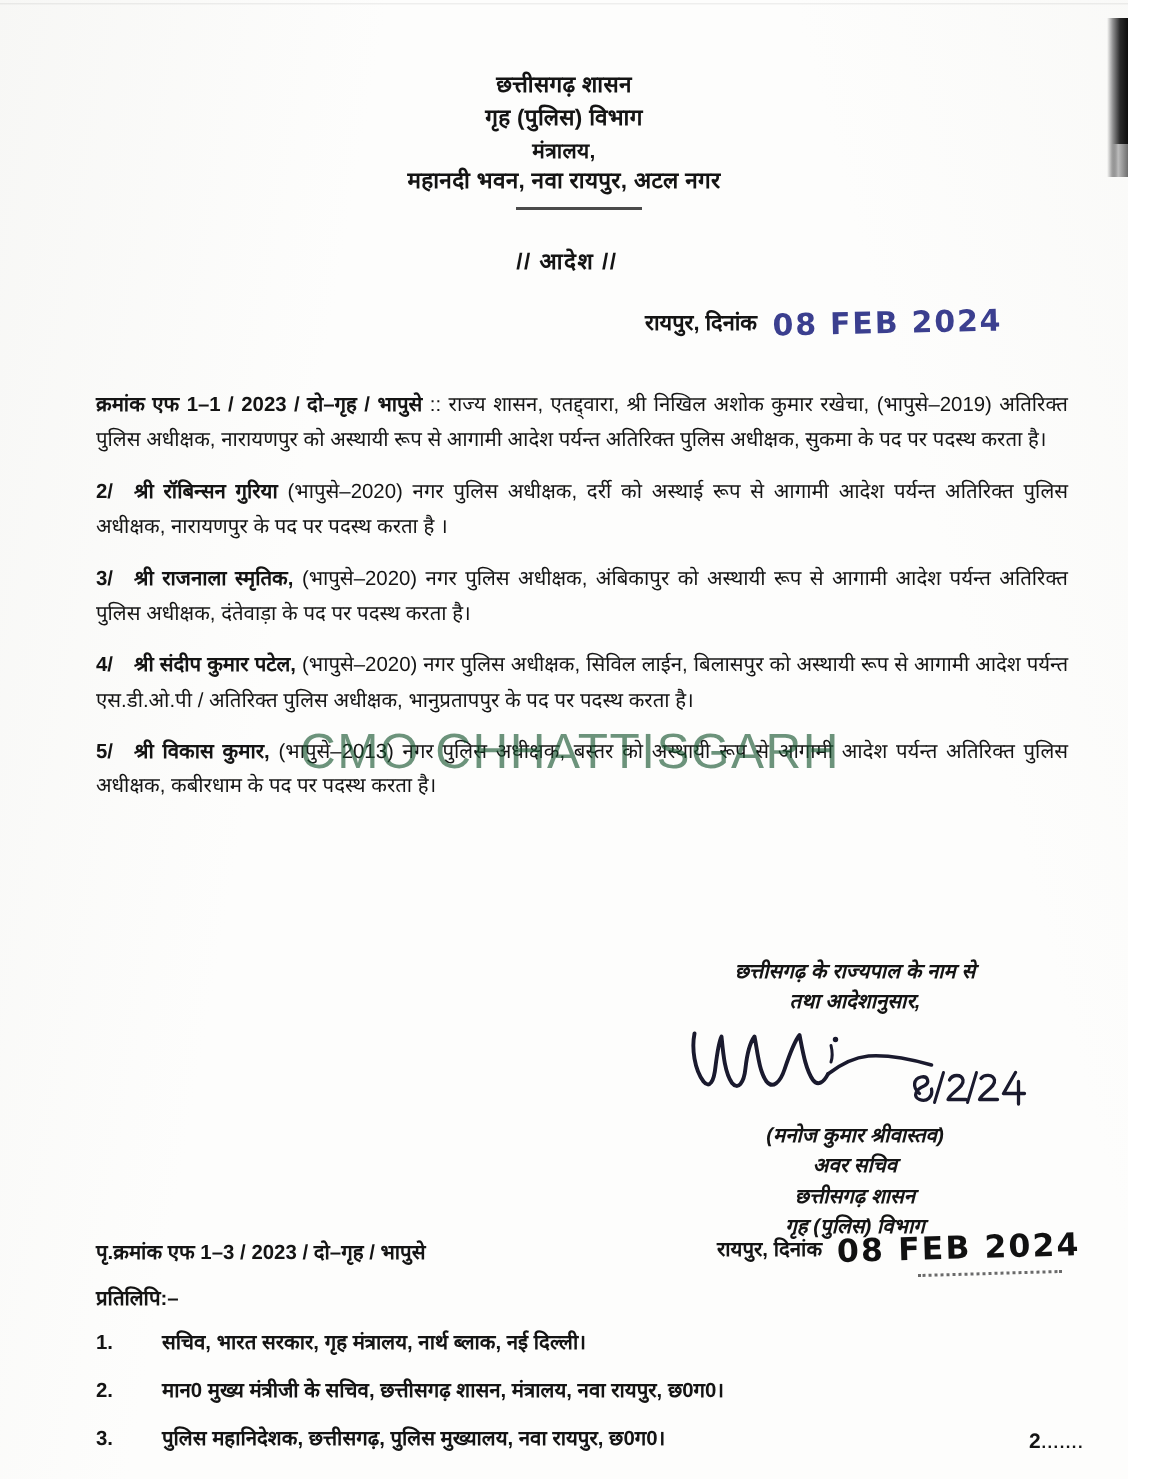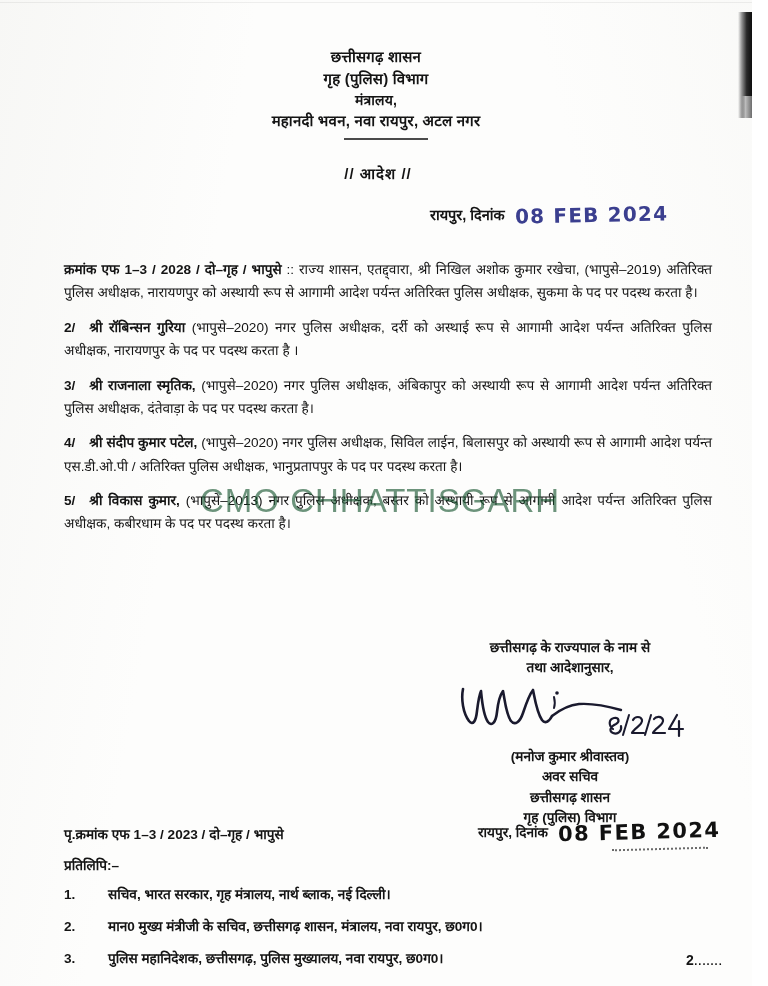--- a/index.html
+++ b/index.html
@@ -142,20 +142,21 @@
   
   #sigblock {
     position: absolute;
     top: 638px;
     left: 420px;
     width: 300px;
     text-align: center;
     font-size: 13.6px;
     line-height: 1.5;
     font-weight: 600;
+    font-style: italic;
   }
   #sigblock .l1, #sigblock .l2 { font-weight: 600; }
   #sig-svg {
     display: block;
     margin: 2px auto -4px auto;
   }
   #sigblock .name { font-weight: 700; margin-top: 12px; }
   #sigblock .post { font-weight: 600; }
 
   
@@ -252,21 +253,21 @@
 
   <div id="order-word">// आदेश //</div>
 
   <div id="place-date">
     <span>रायपुर, दिनांक</span><span class="stamp-blue">08 FEB 2024</span>
   </div>
 
   <div id="body">
 
     <div class="para">
-      <span class="lead">क्रमांक एफ  1–3 / 2028 / दो–गृह / भापुसे</span><span> ::  राज्य शासन, एतद्द्वारा, श्री निखिल अशोक कुमार रखेचा, (भापुसे–2019) अतिरिक्त पुलिस अधीक्षक, नारायणपुर को अस्थायी रूप से आगामी आदेश पर्यन्त अतिरिक्त पुलिस अधीक्षक, सुकमा के पद पर पदस्थ करता है।</span>
+      <span class="lead">क्रमांक एफ  1–1 / 2023 / दो–गृह / भापुसे</span><span> ::  राज्य शासन, एतद्द्वारा, श्री निखिल अशोक कुमार रखेचा, (भापुसे–2019) अतिरिक्त पुलिस अधीक्षक, नारायणपुर को अस्थायी रूप से आगामी आदेश पर्यन्त अतिरिक्त पुलिस अधीक्षक, सुकमा के पद पर पदस्थ करता है।</span>
     </div>
 
     <div class="para">
       <span class="num">2/</span><span class="lead">श्री रॉबिन्सन गुरिया</span><span> (भापुसे–2020) नगर पुलिस अधीक्षक, दर्री को अस्थाई रूप से आगामी आदेश पर्यन्त अतिरिक्त पुलिस अधीक्षक, नारायणपुर के पद पर पदस्थ करता है ।</span>
     </div>
 
     <div class="para">
       <span class="num">3/</span><span class="lead">श्री राजनाला स्मृतिक,</span><span> (भापुसे–2020) नगर पुलिस अधीक्षक, अंबिकापुर को अस्थायी रूप से आगामी आदेश पर्यन्त अतिरिक्त पुलिस अधीक्षक, दंतेवाड़ा के पद पर पदस्थ करता है।</span>
     </div>
 

